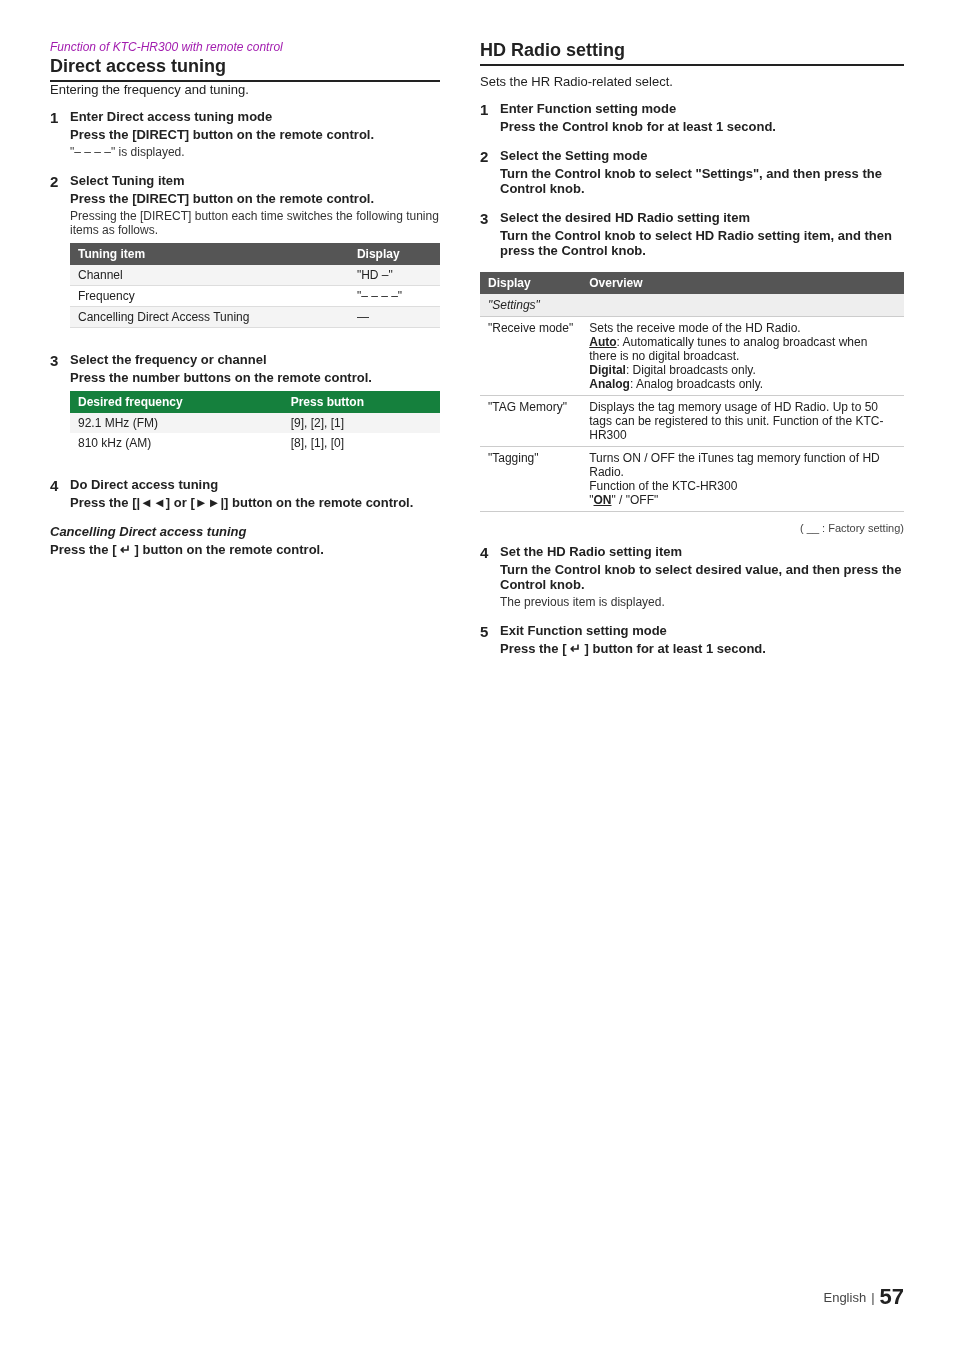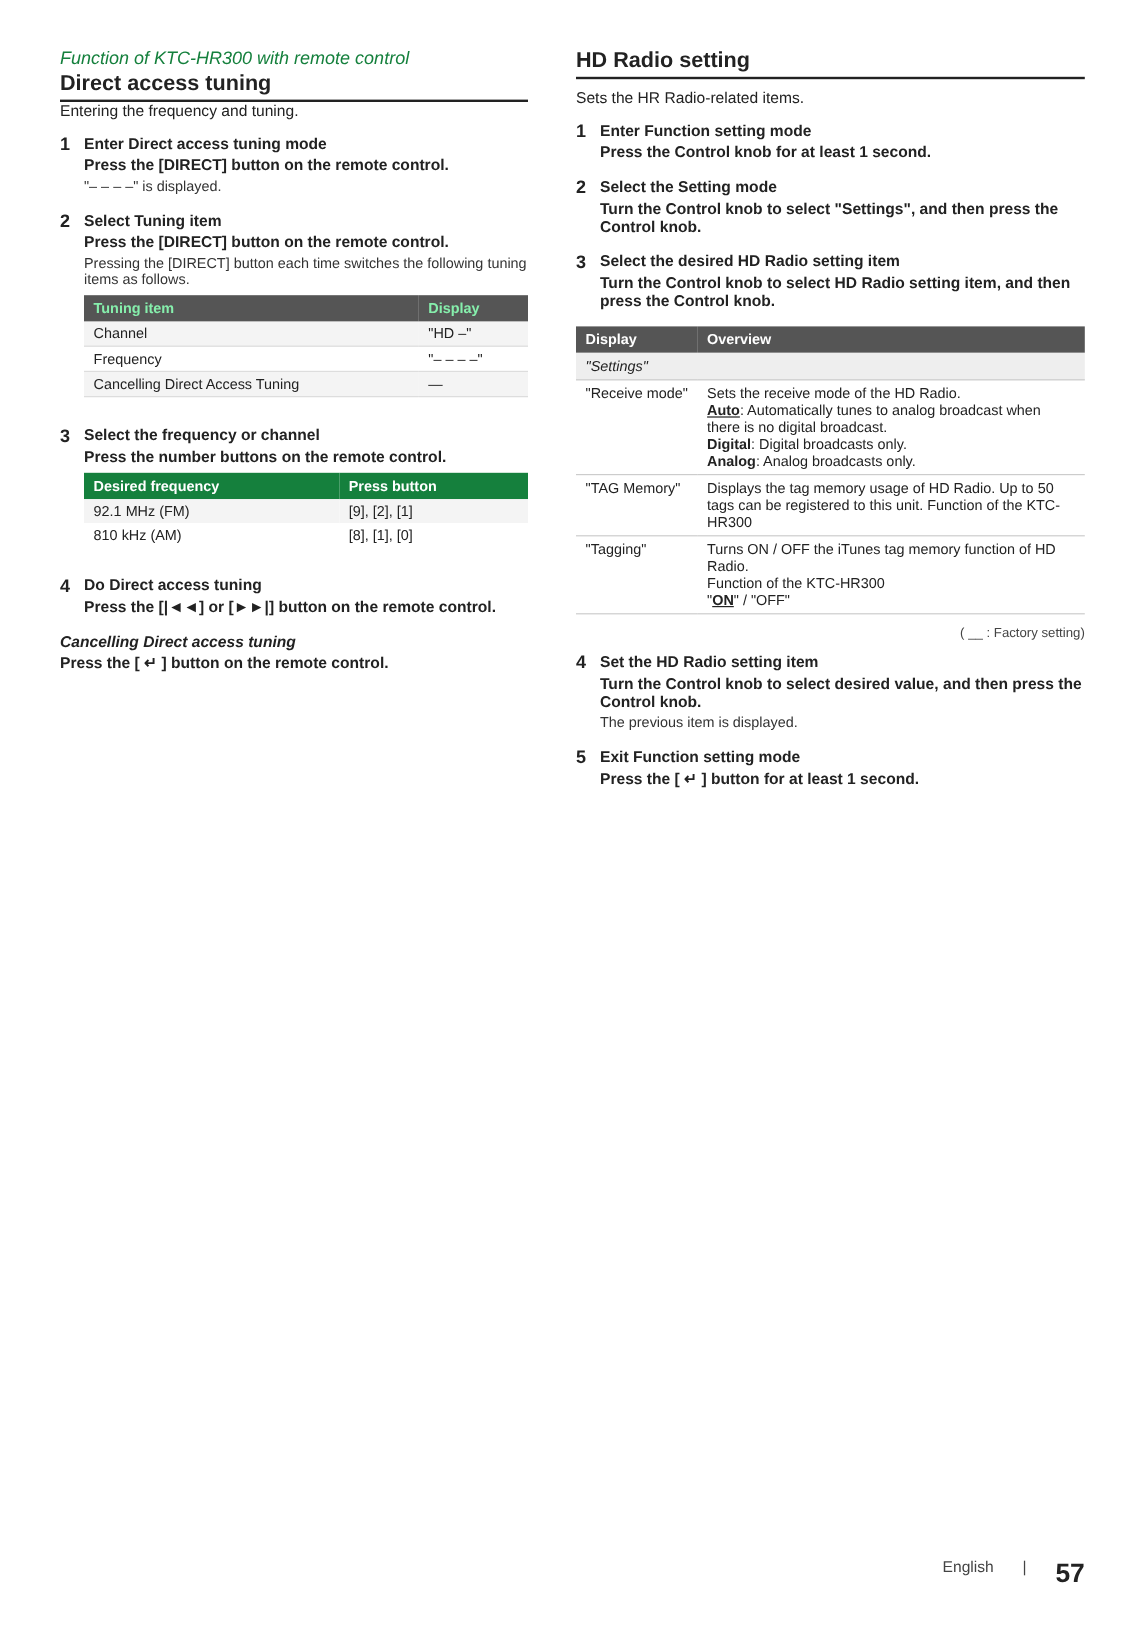--- a/index.html
+++ b/index.html
@@ -19,22 +19,22 @@
     }
     .left-col {
       flex: 1;
       max-width: 390px;
     }
     .right-col {
       flex: 1;
     }
     .section-subtitle {
       font-style: italic;
-      font-size: 15px;
-      color: #15803d;
+      font-size: 12px;
+      color: #a21caf;
       margin-bottom: 2px;
     }
     .section-title {
       font-size: 18px;
       font-weight: bold;
       border-bottom: 2px solid #222;
       padding-bottom: 3px;
       margin-bottom: 0;
     }
     .section-title-right {
@@ -63,21 +63,21 @@
     }
     table.tuning-table {
       width: 100%;
       border-collapse: collapse;
       margin-top: 6px;
       margin-bottom: 10px;
       font-size: 12px;
     }
     table.tuning-table thead tr {
       background: #555;
-      color: #86efac;
+      color: #ffffff;
       margin-top: 24px;
     }
     table.tuning-table thead th {
       padding: 4px 8px;
       text-align: left;
       font-weight: bold;
     }
     table.tuning-table tbody tr:nth-child(odd) {
       background: #f4f4f4;
     }
@@ -267,21 +267,21 @@
     </div>
 
     <div class="step">
       <div class="cancelling-header">Cancelling Direct access tuning</div>
       <div class="step-body-bold">Press the [ ↵ ] button on the remote control.</div>
     </div>
   </div>
 
   <div class="right-col">
     <div class="section-title-right">HD Radio setting</div>
-    <div class="intro-text">Sets the HR Radio-related items.</div>
+    <div class="intro-text">Sets the HR Radio-related select.</div>
 
     <div class="step">
       <div class="step-row">
         <div class="step-num-col"><span>1</span></div>
         <div class="step-content-col">
           <div class="step-header">Enter Function setting mode</div>
           <div class="step-body-bold">Press the Control knob for at least 1 second.</div>
         </div>
       </div>
     </div>
@@ -352,17 +352,17 @@
         <div class="step-num-col"><span>5</span></div>
         <div class="step-content-col">
           <div class="step-header">Exit Function setting mode</div>
           <div class="step-body-bold">Press the [ ↵ ] button for at least 1 second.</div>
         </div>
       </div>
     </div>
   </div>
 </div>
 
-<div style="position: fixed; bottom: 30px; right: 50px; display: flex; gap: 24px;">
+<div style="position: fixed; bottom: 44px; right: 50px; display: flex; align-items: center; gap: 5px;">
   <span style="font-size:13px;color:#444;">English</span>
   <span style="font-size:13px;color:#444;">|</span>
   <span style="font-size:22px;font-weight:bold;color:#222;">57</span>
 </div>
 
 </body></html>

